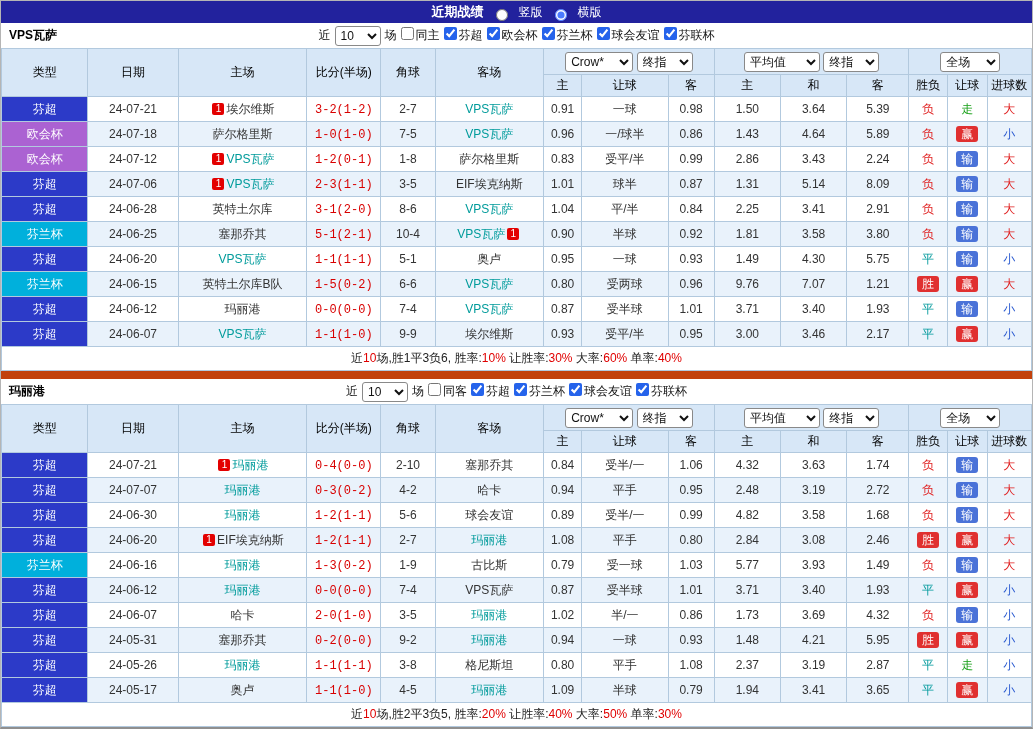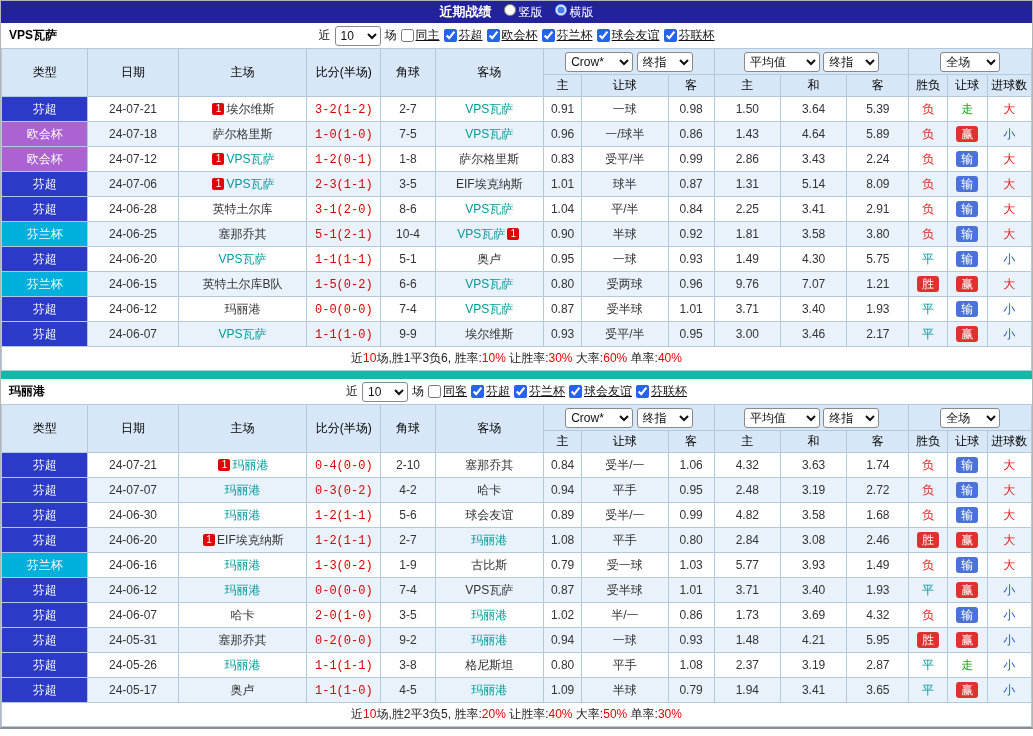--- a/index.html
+++ b/index.html
@@ -2,37 +2,37 @@
 <html><head>
 <meta charset="utf-8">
 <style>
   * { box-sizing: border-box; }
   html,body { margin:0; padding:0; background:#fff; }
   body {
     width:1033px;
     font-family:"Liberation Sans","DejaVu Sans",sans-serif;
     font-size:12px; color:#222;
   }
-  .page { width:1033px; border:1px solid #b5b5b5; border-bottom:2px solid #8f8f8f; background:#14b8a6; }
+  .page { width:1033px; border:1px solid #b5b5b5; border-bottom:2px solid #8f8f8f; background:#c2410c; }
 
   
   .topbar {
     height:22px; background:#22229d; color:#fff;
     display:flex; align-items:center; justify-content:center; gap:12px;
   }
   .topbar .title { font-weight:bold; font-size:13px; }
-  .radio-opt { display:inline-flex; align-items:flex-start; gap:3px; cursor:pointer; font-size:12px; }
+  .radio-opt { display:inline-flex; align-items:flex-end; gap:11px; cursor:pointer; font-size:12px; }
   input[type=radio] { width:12px; height:12px; margin:0; accent-color:#4b7bff; }
 
   
   .team-section + .team-section { margin-top:8px; }
   .filterbar { height:25px; position:relative; display:flex; align-items:center; background:#fff; }
   .team-name { position:absolute; left:8px; font-weight:bold; color:#000; }
   .filter-controls { margin:0 auto; display:flex; align-items:center; gap:4px; color:#111; }
-  .chk { display:inline-flex; align-items:center; gap:2px; cursor:pointer;text-decoration:underline; }
+  .chk { display:inline-flex; align-items:flex-start; gap:2px; cursor:pointer; }
   input[type=checkbox] { width:13px; height:13px; margin:0; accent-color:#2563eb; }
   .league-checks { display:inline-flex; align-items:center; gap:4px; }
 
   select.sel {
     height:20px; font-size:12px; font-family:inherit; border:1px solid #898989;
     background:#fff; border-radius:3px; padding:0 1px; color:#111;
   }
   .sel-count { width:46px; }
   .sel-odds1 { width:68px; } .sel-odds2 { width:56px; }
   .sel-avg1  { width:76px; } .sel-avg2 { width:56px; }

